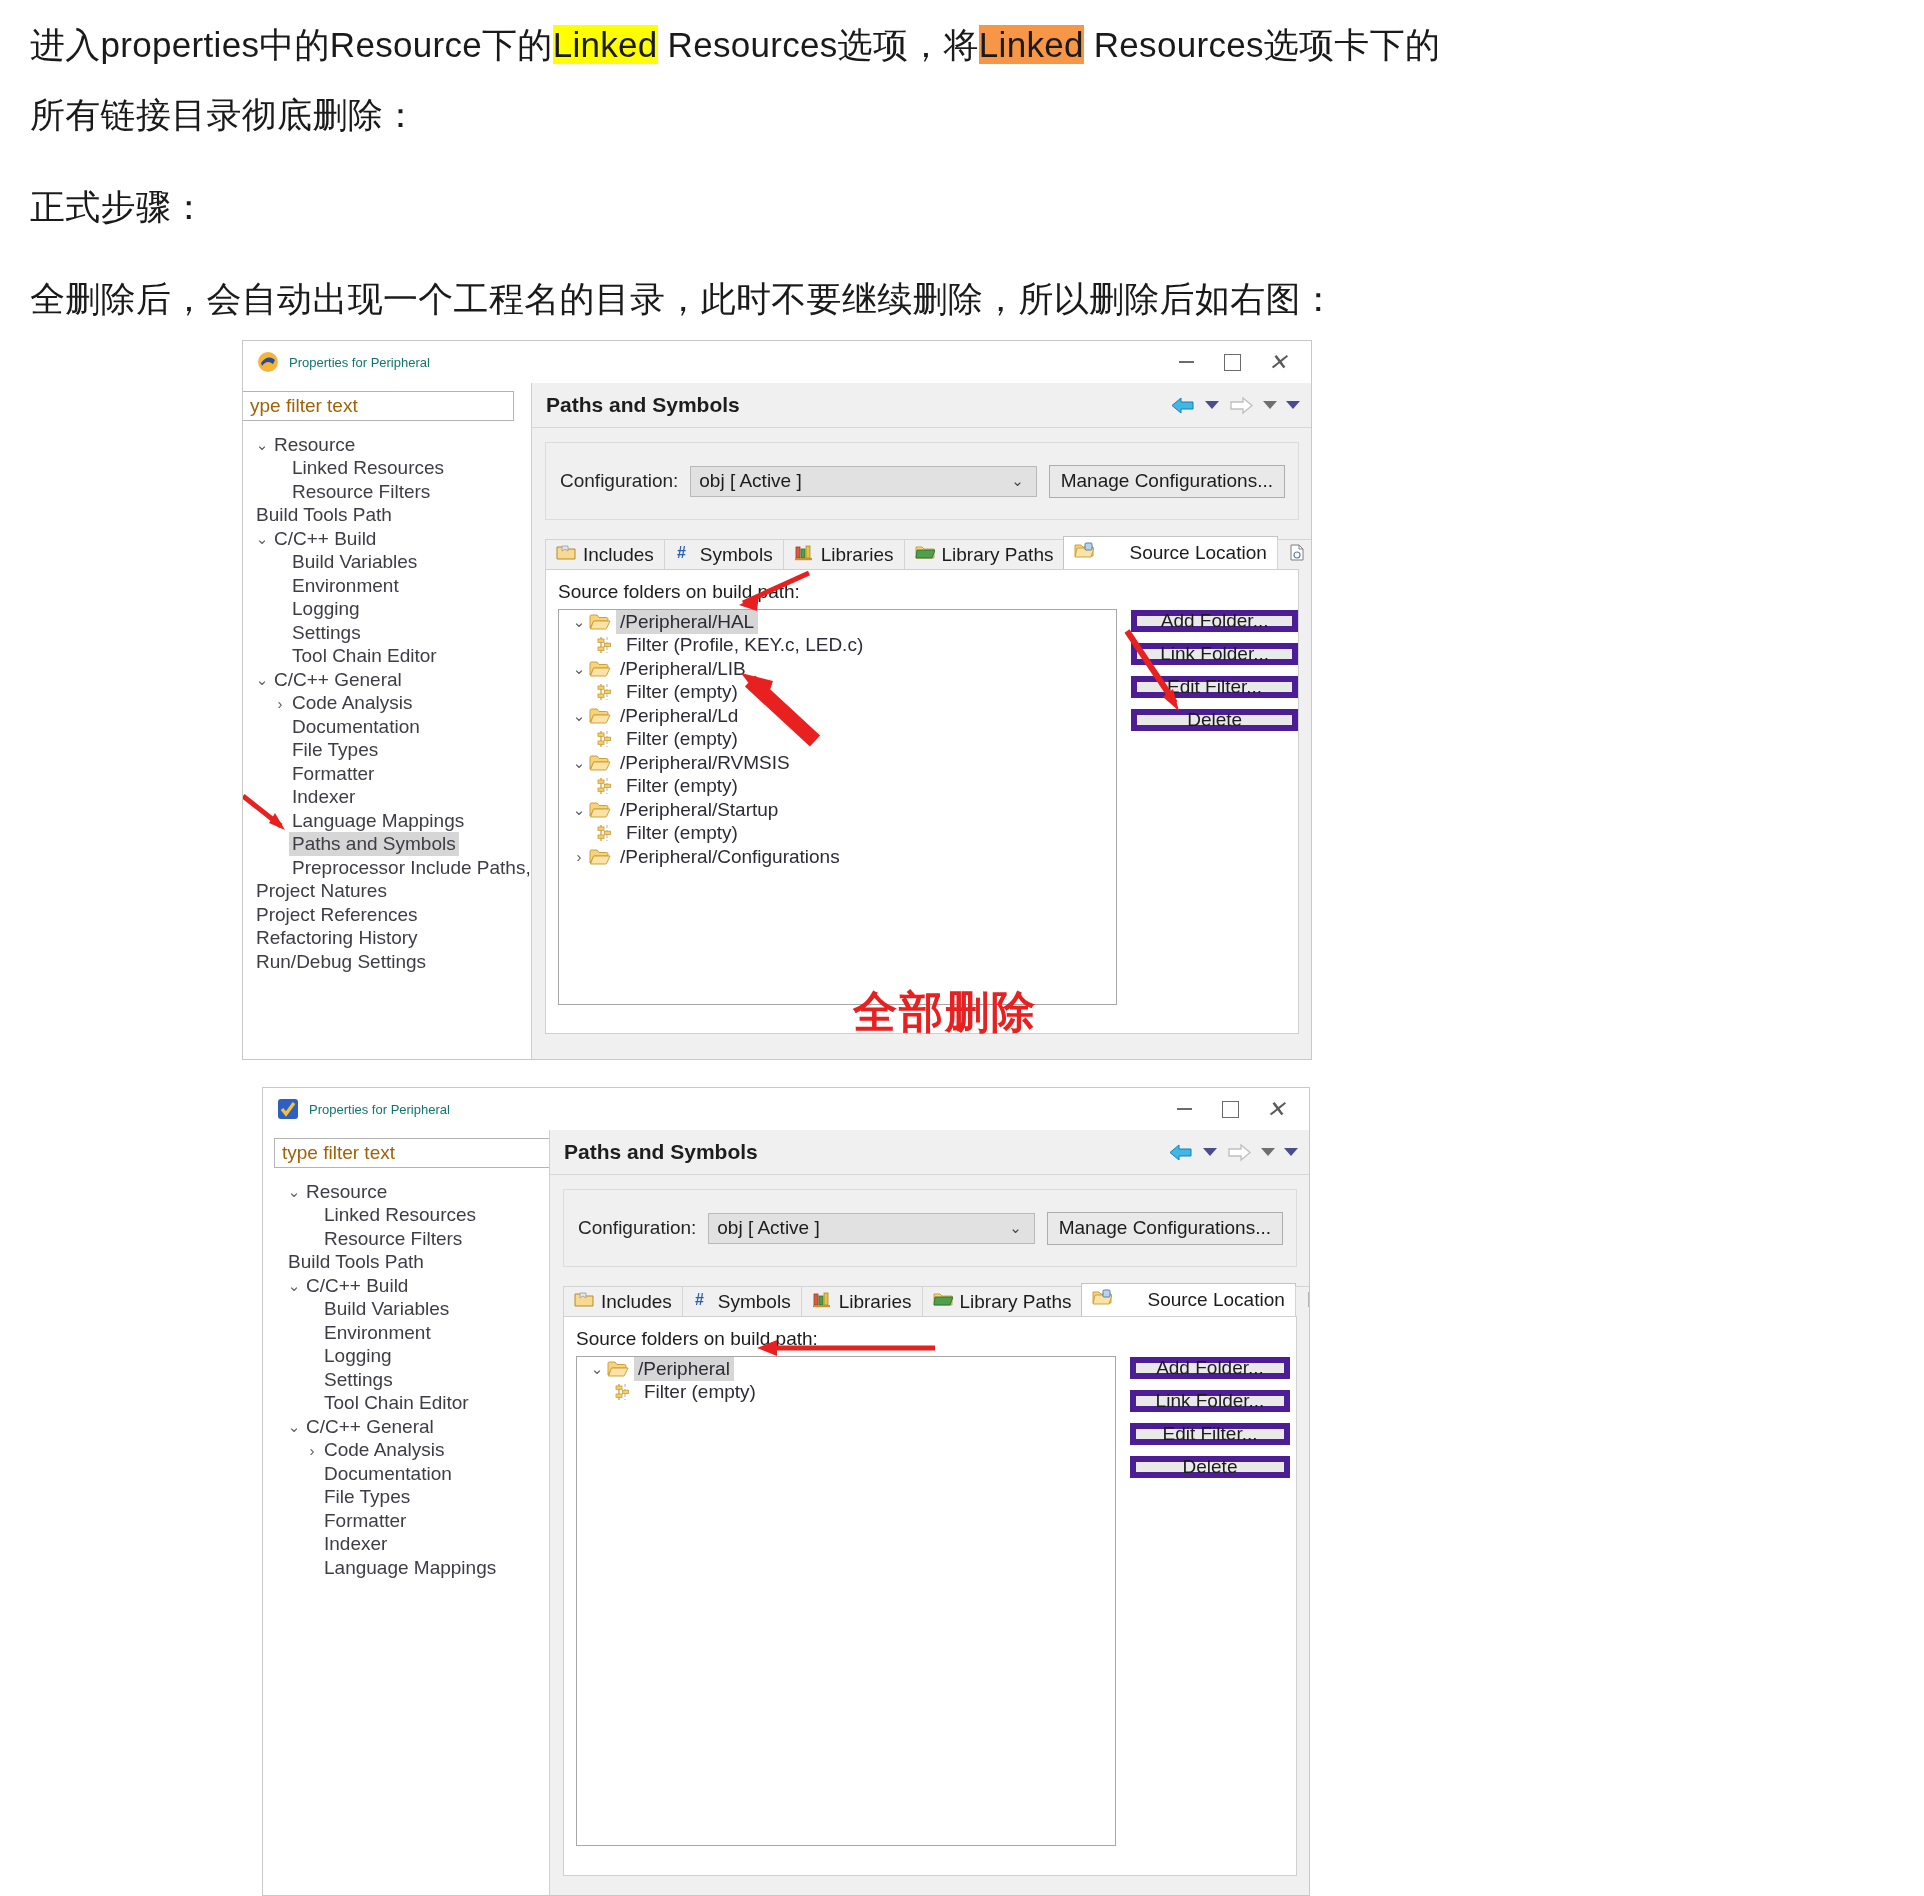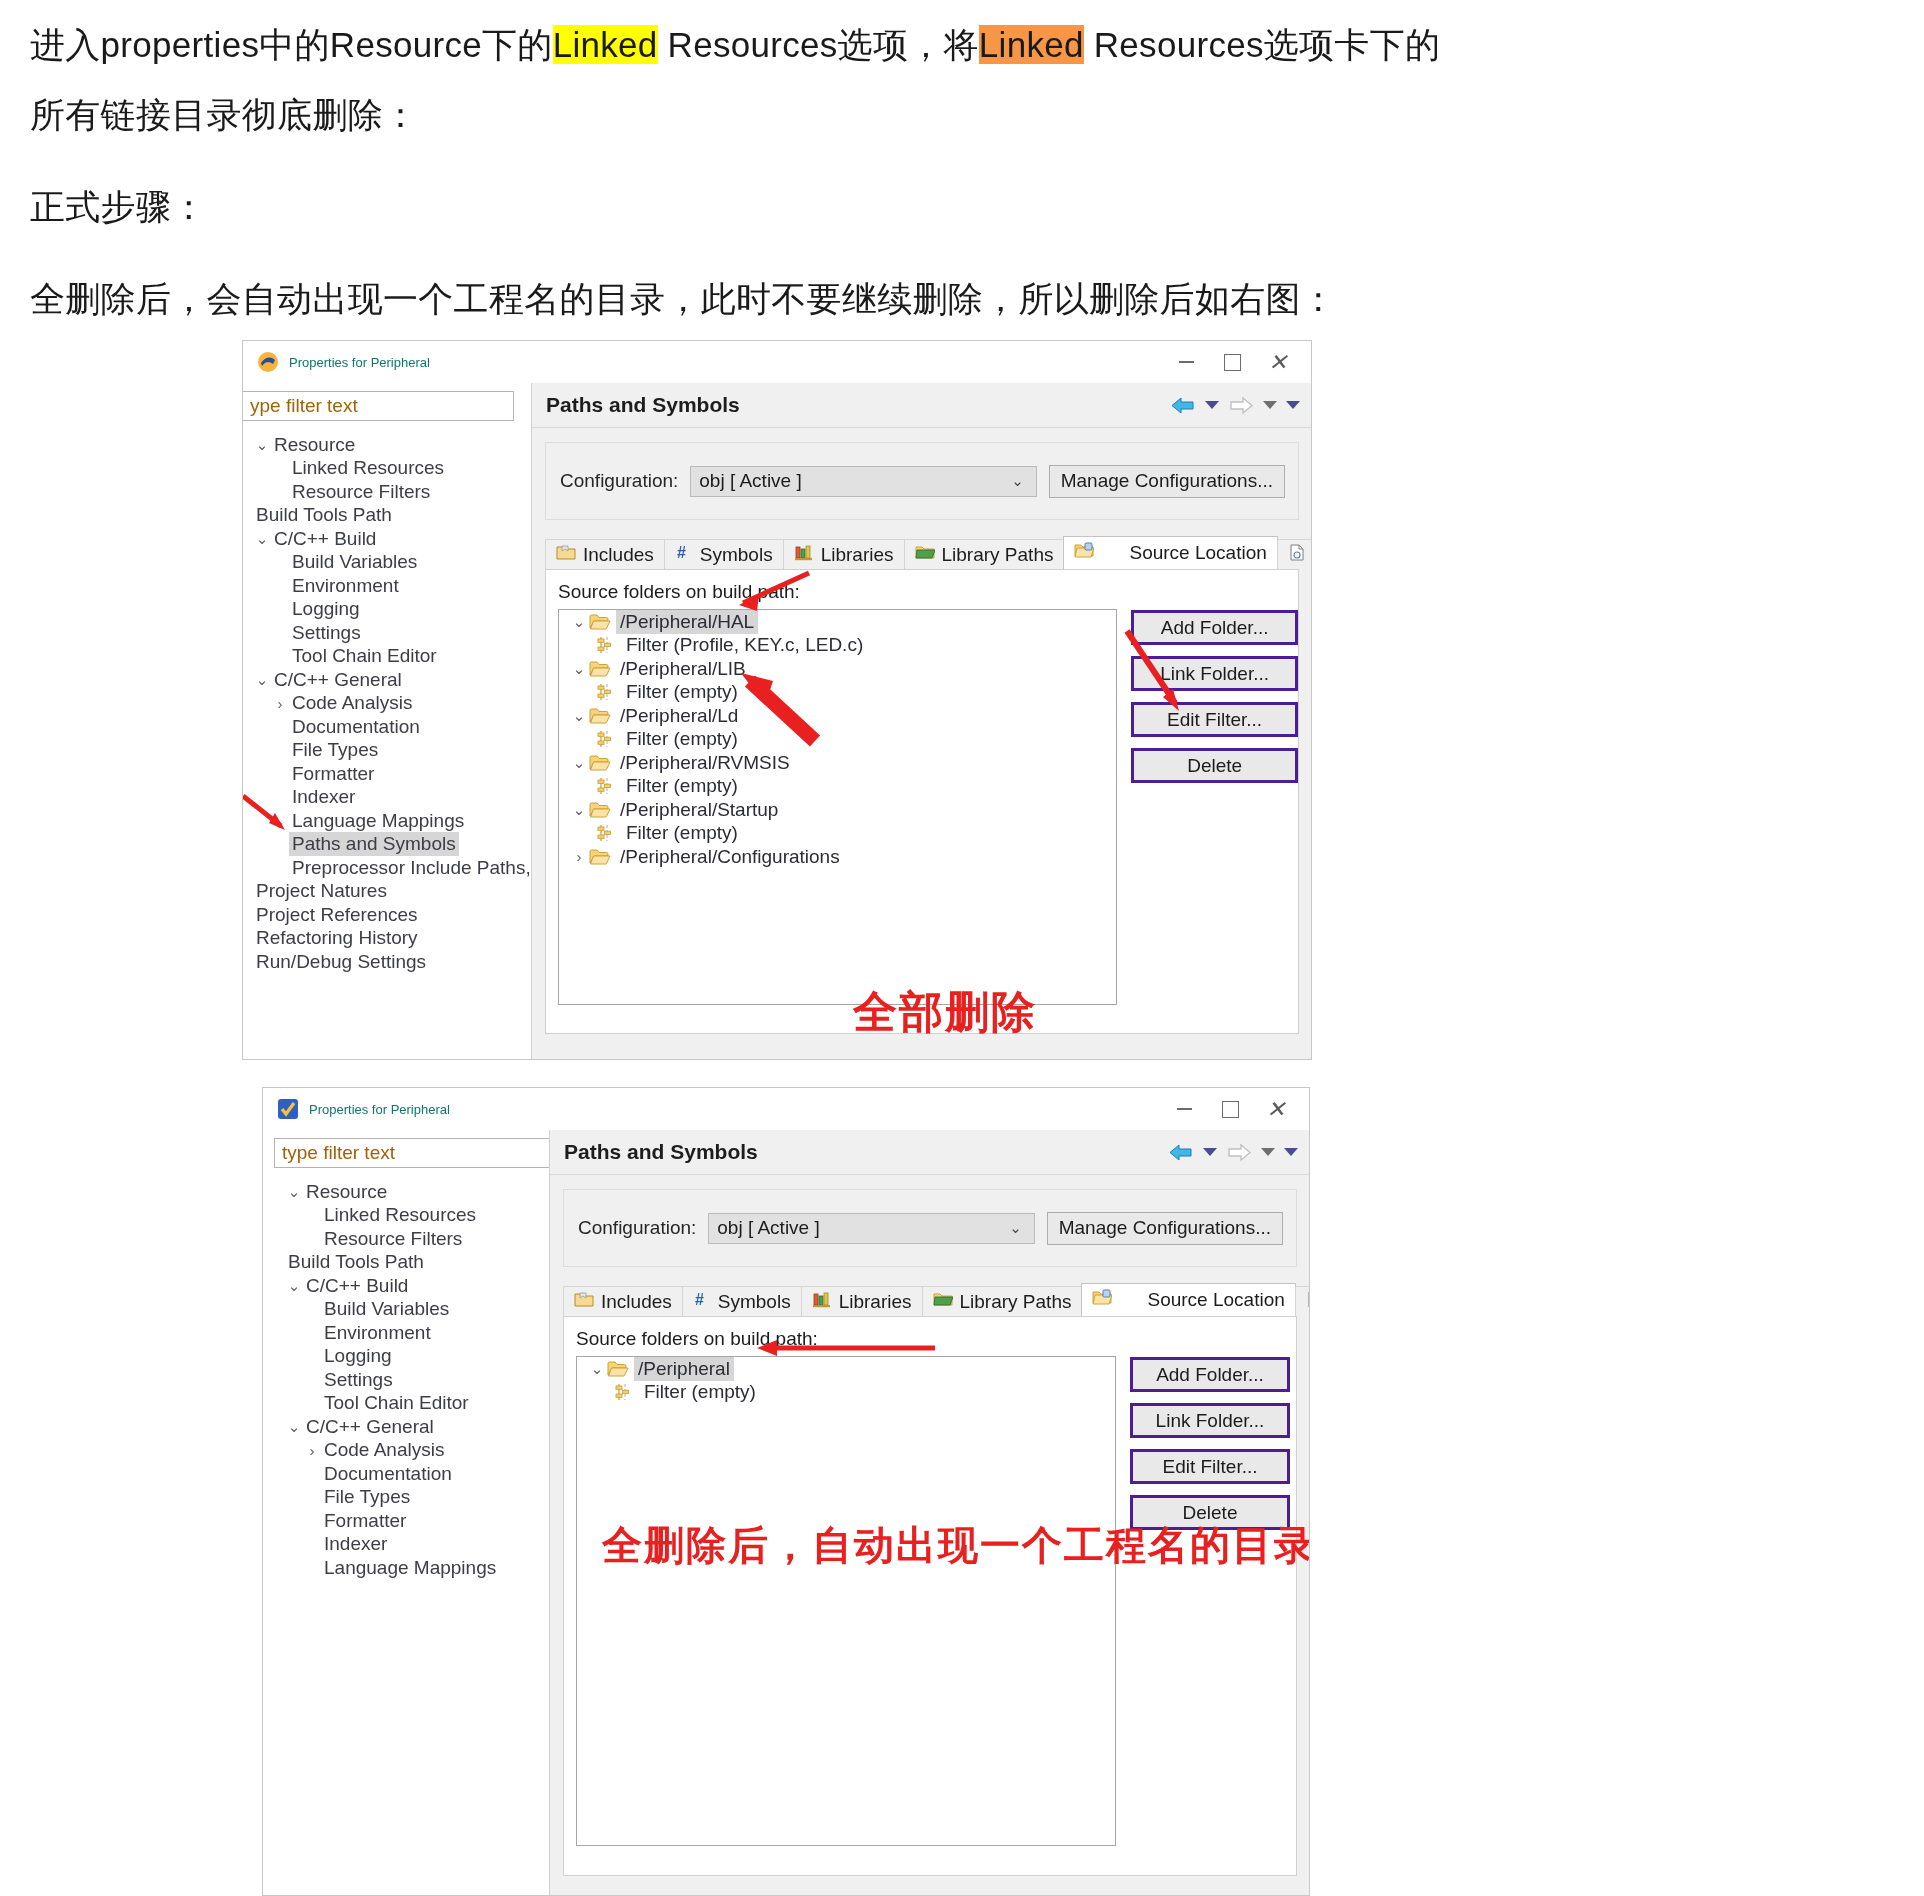--- a/index.html
+++ b/index.html
@@ -274,23 +274,23 @@
   .srow.root { padding-left: 10px; }
 
   .side-buttons {
     display: flex;
     flex-direction: column;
     gap: 11px;
     margin-left: 14px;
     margin-top: 1px;
   }
   .sbtn {
-    border: 3px solid #4c1d95;
+    border: 6px solid #4c1d95;
     background: #e9e9e9;
-    height: 35px;
+    height: 22px;
     display: flex; align-items: center; justify-content: center;
     font-size: 19px; color: #1c1c1c;
     box-sizing: border-box;
     white-space: nowrap;
   }
 
   
   .ficon { width: 22px; height: 18px; position: relative; flex: none; margin-right: 5px; }
   .filtericon { width: 20px; height: 18px; position: relative; flex: none; margin-right: 5px; }
 
@@ -821,21 +821,20 @@
             </div>
           <div class="side-buttons" id="dlg2-sidebtns" style="width:160px;">
               <div class="sbtn">Add Folder...</div>
               <div class="sbtn">Link Folder...</div>
               <div class="sbtn">Edit Filter...</div>
               <div class="sbtn">Delete</div>
             </div>
         </div>
       </div>
 
-      <div class="redtext" style="left:52px; top:388px; font-size:40px;">全删除后，自动出现一个工程名的目录</div>
     </div>
   </div>
 
   <svg class="redarrow" style="left:0; top:0;" width="1048" height="809">
     <g>
       <line x1="672" y1="260" x2="502" y2="260" stroke="#e8201f" stroke-width="5"></line>
       <polygon points="494,260 514,252 514,268" fill="#e8201f"></polygon>
     </g>
   </svg>
 </div>

